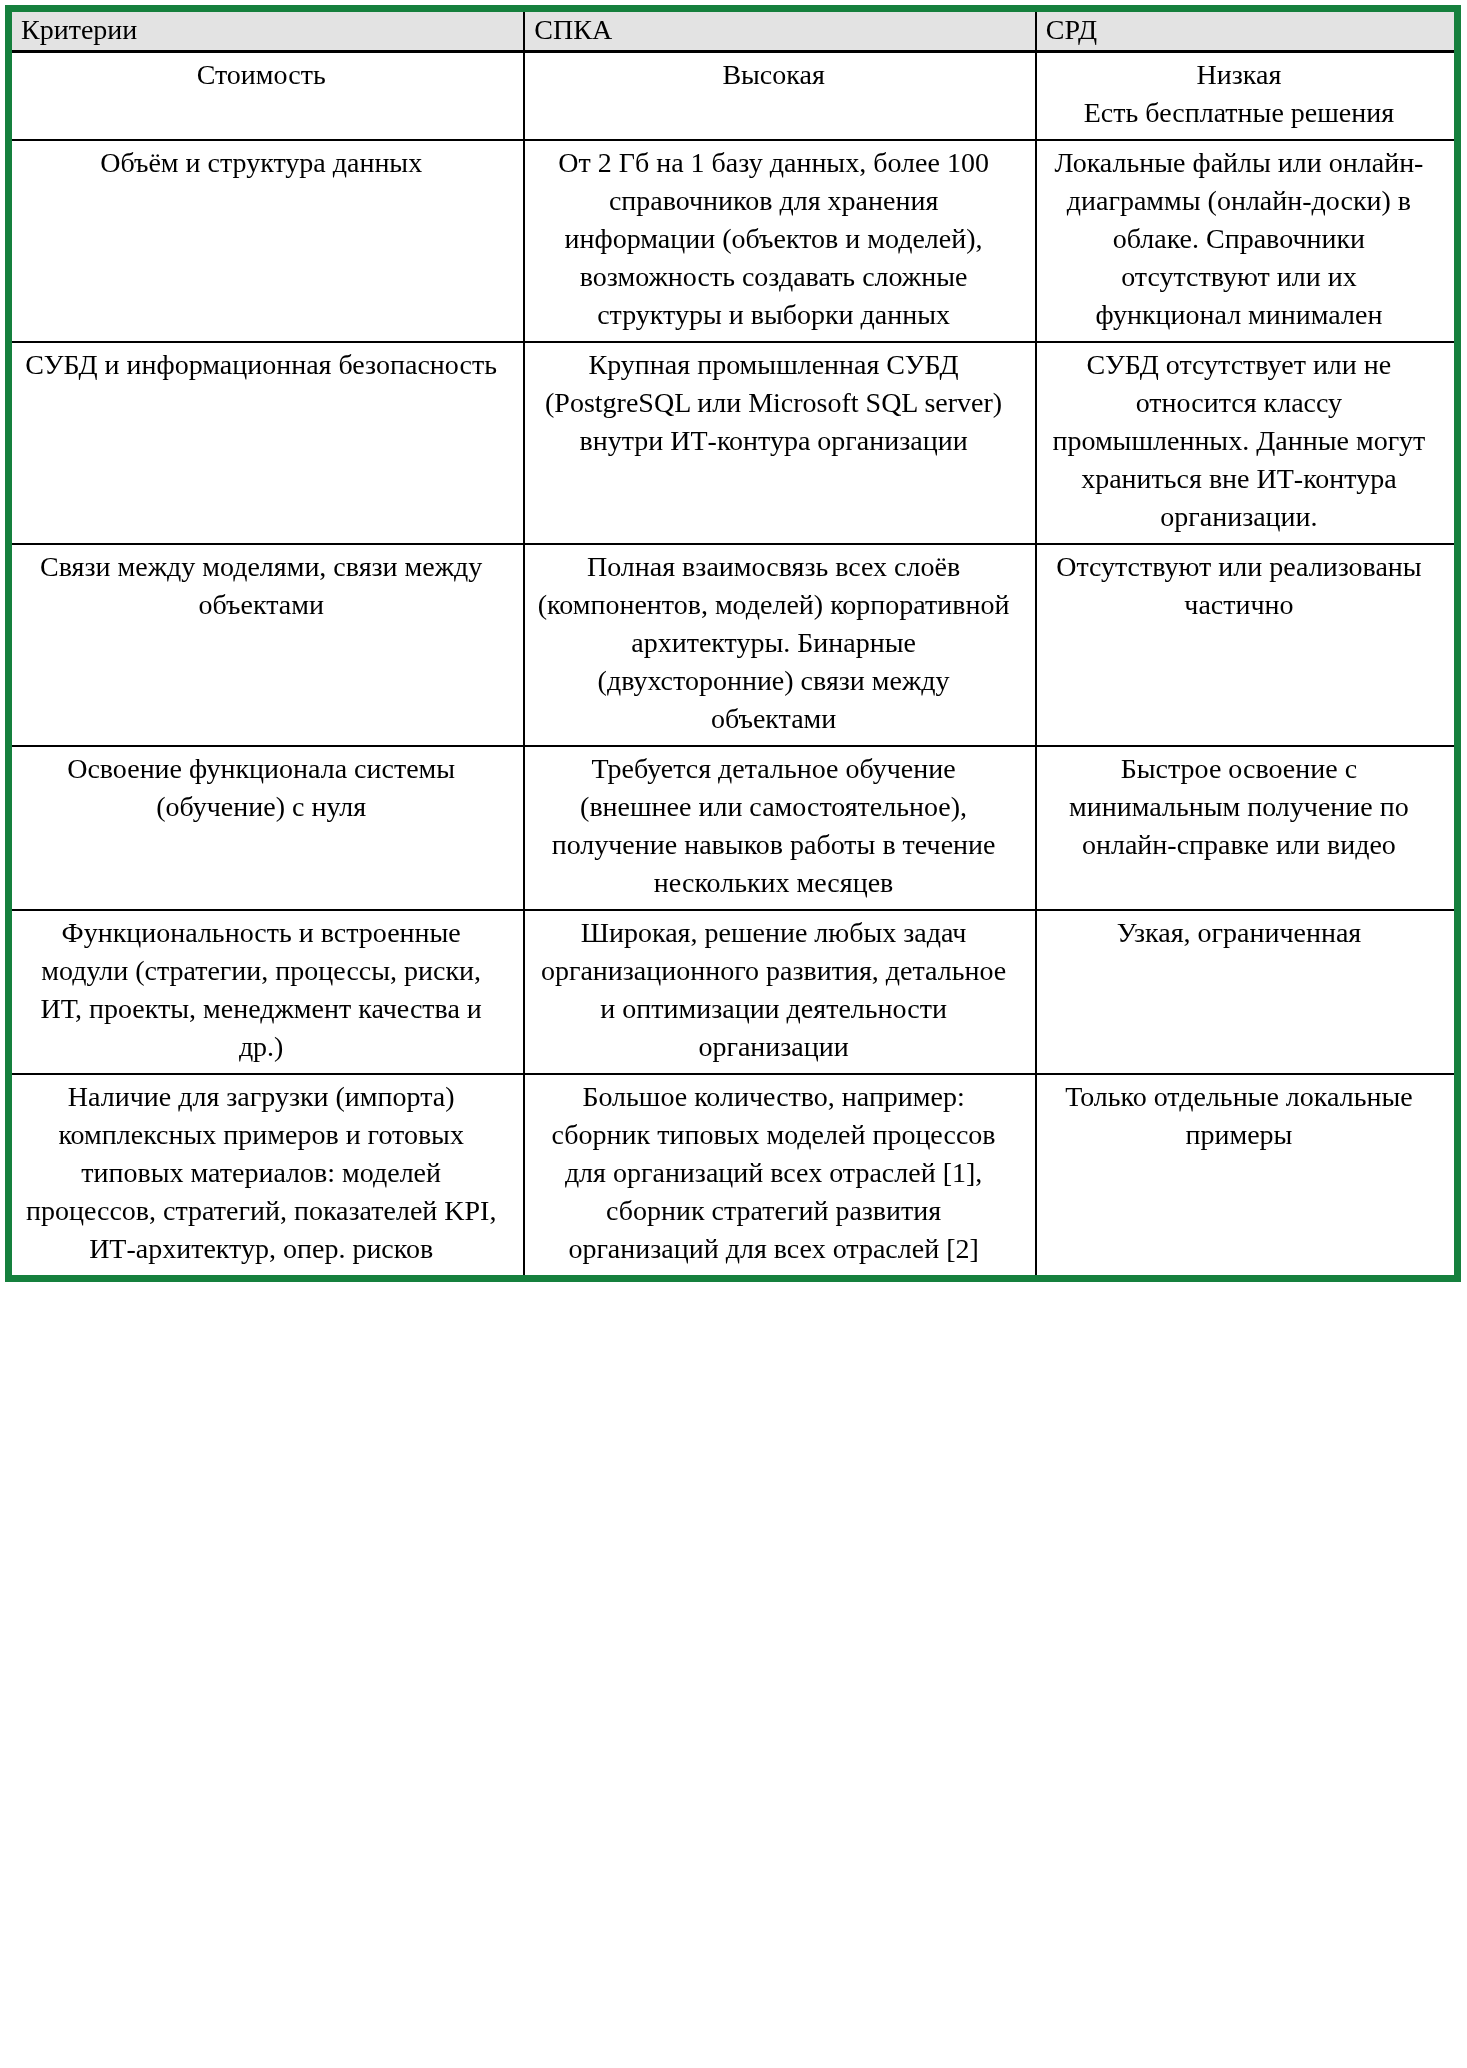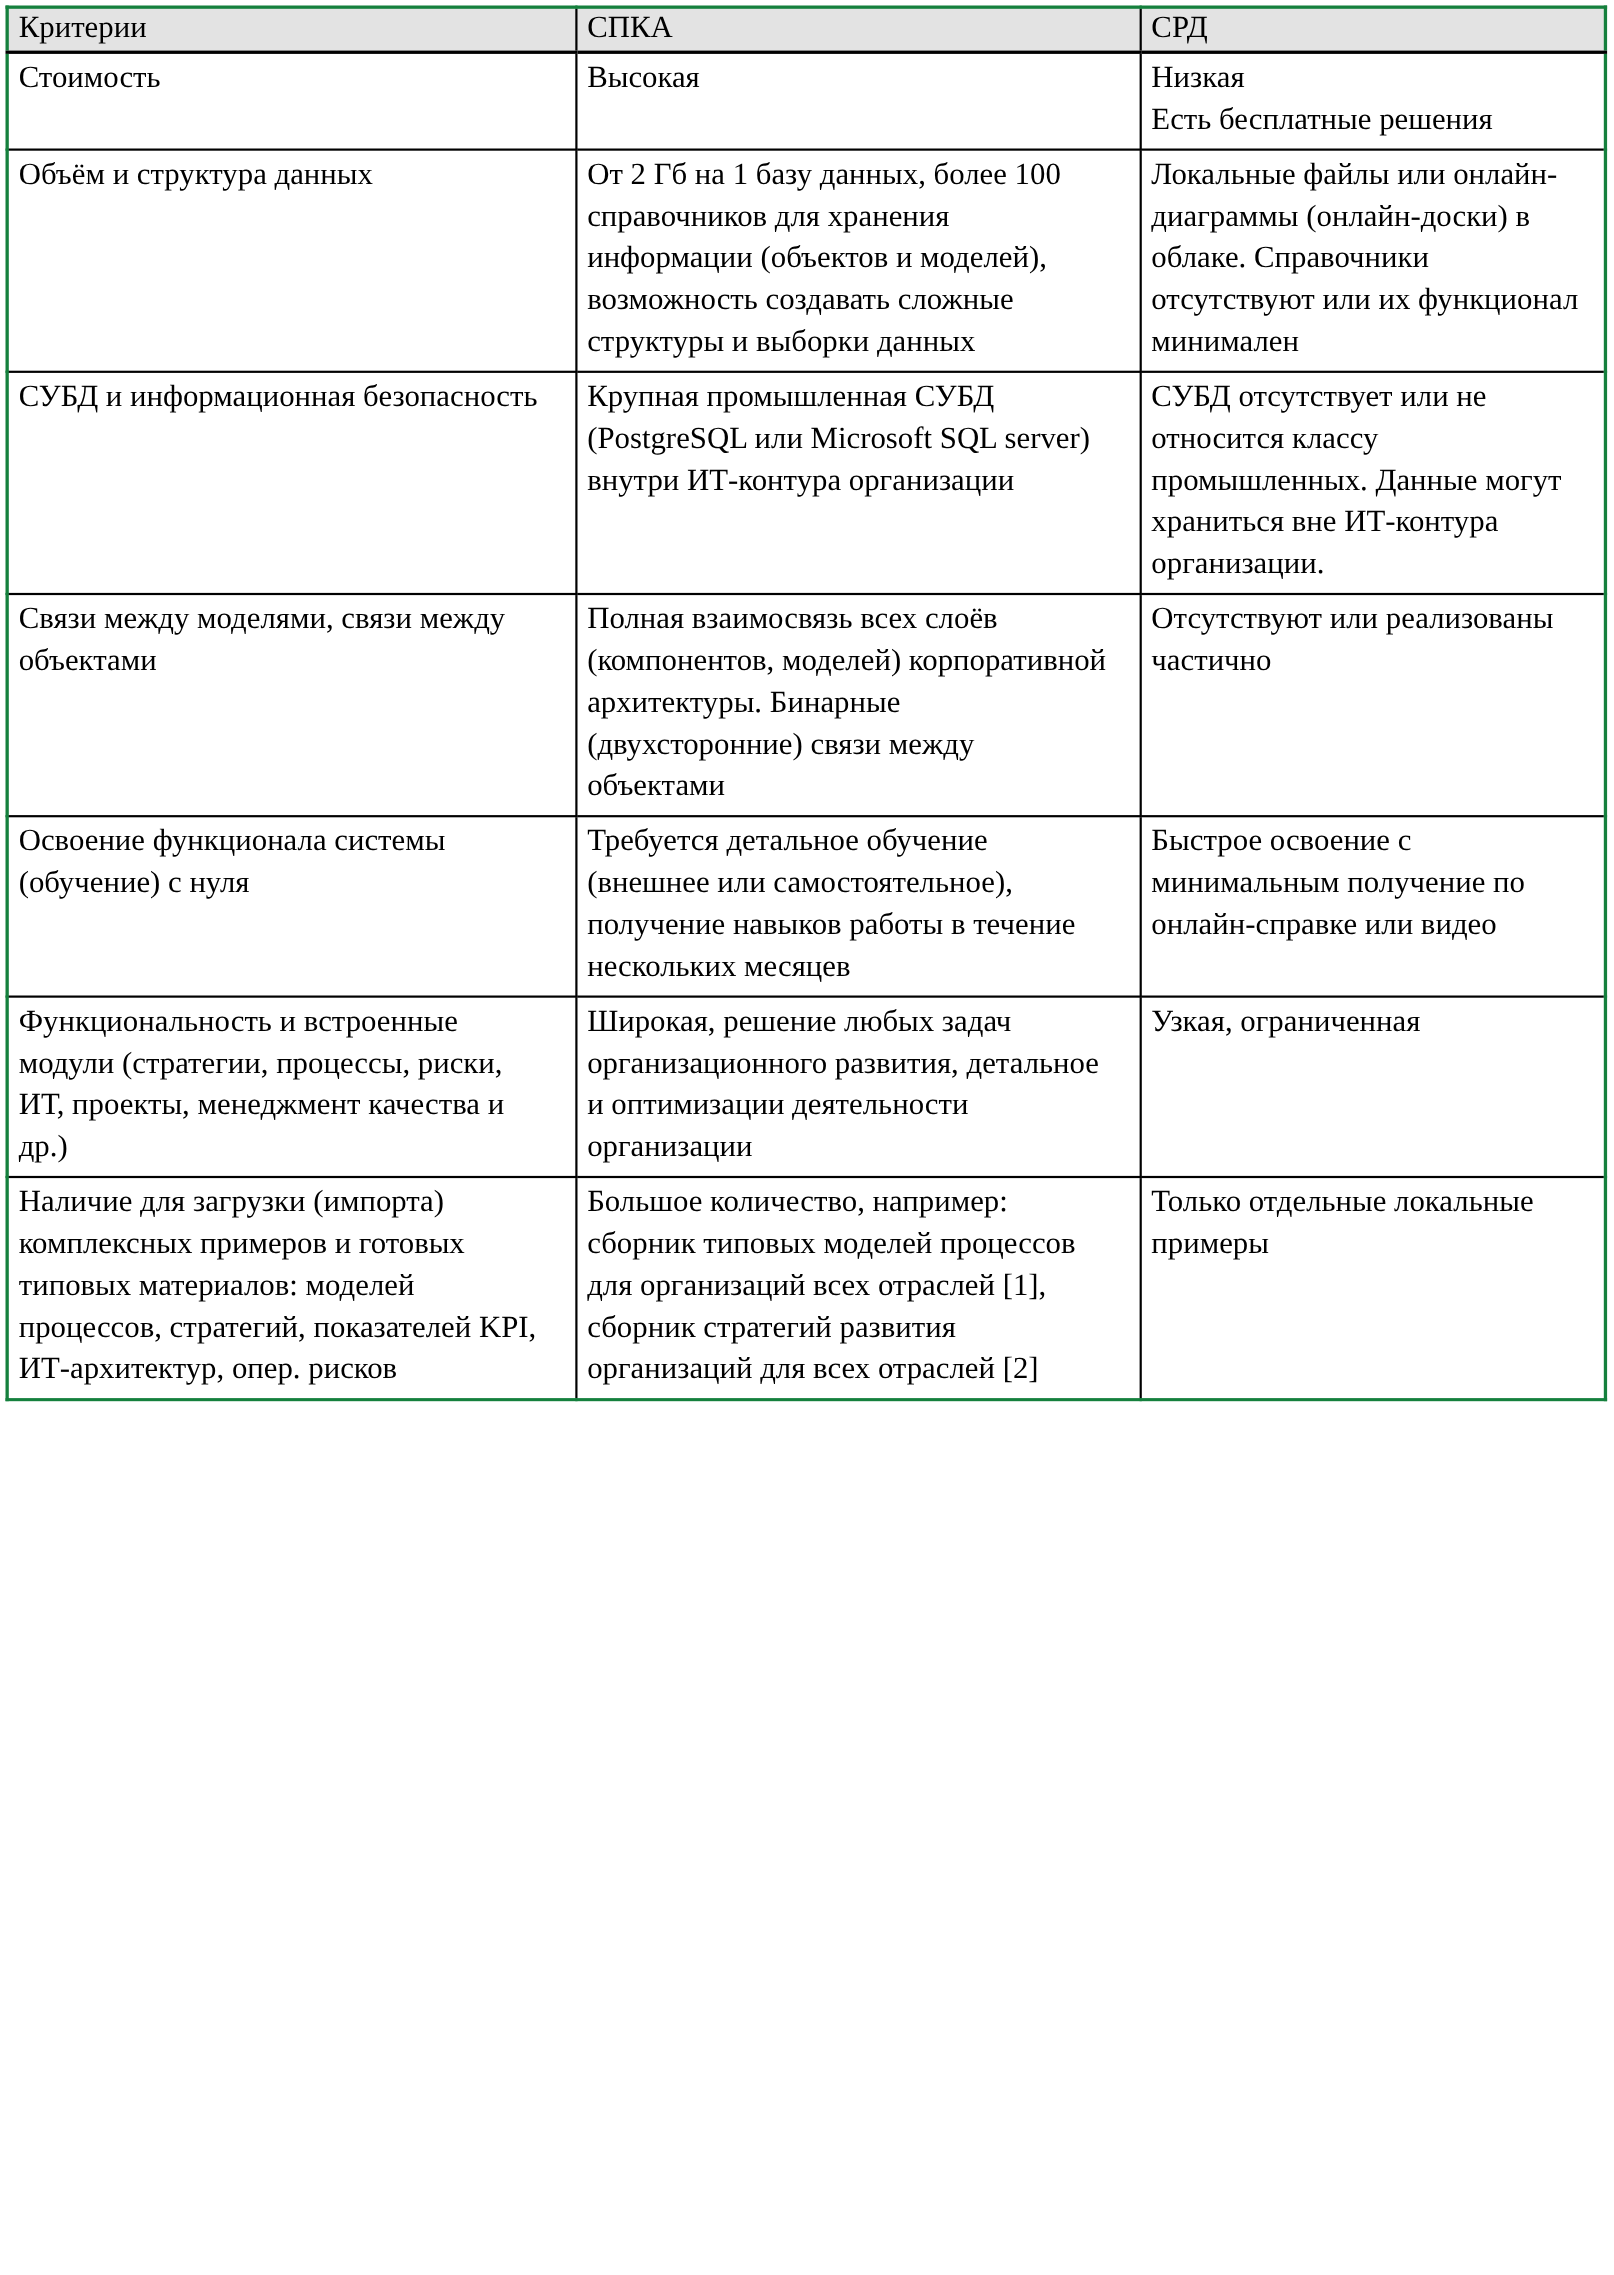--- a/index.html
+++ b/index.html
@@ -9,36 +9,36 @@
   }
   body {
     padding: 5px 5px 0 5px;
     font-family: "Liberation Serif", "DejaVu Serif", serif;
     color: #000000;
   }
   table.cmp {
     width: 1456px;
     border-collapse: collapse;
     table-layout: fixed;
-    border: 3px solid #15803d;
+    border: 7px solid #15803d;
     font-size: 28px;
   }
   table.cmp th {
     background: #e3e3e3;
     font-weight: normal;
     text-align: left;
     vertical-align: top;
     border: 2px solid #000000;
     border-bottom: 3px solid #000000;
     padding: 1px 6px 3px 9px;
     line-height: 34px;
     white-space: pre-line;
   }
   table.cmp td {
-    text-align: left;
+    text-align: center;
     vertical-align: top;
     border: 2px solid #000000;
     padding: 3px 22px 7px 9px;
     line-height: 38px;
     white-space: pre-line;
     overflow: hidden;
   }
 </style>
 </head>
 <body>

